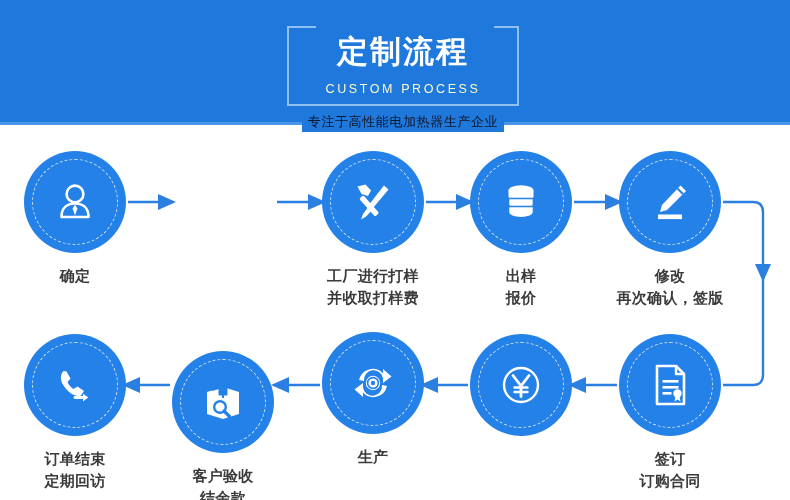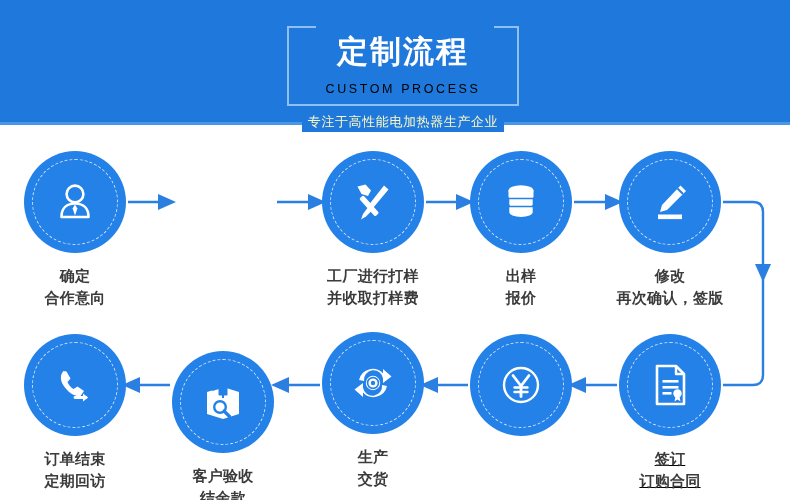--- a/index.html
+++ b/index.html
@@ -57,21 +57,21 @@
     line-height: 36px;
     white-space: nowrap;
     z-index: 3;
   }
 
   .sub-title {
     position: absolute;
     left: 0; right: 0;
     top: 53px;
     text-align: center;
-    color: #000000;
+    color: #fef9c3;
     font-size: 12.5px;
     letter-spacing: 2.6px;
     line-height: 16px;
     white-space: nowrap;
     z-index: 3;
   }
 
   .tagline-wrap {
     position: absolute;
     left: 0; right: 0;
@@ -79,21 +79,21 @@
     height: 20px;
     z-index: 3;
     text-align: center;
   }
 
   .tagline {
     display: inline-block;
     position: relative;
     background: #1f78dc;
     padding: 0 6px;
-    color: #fef9c3;
+    color: #0f172a;
     font-size: 13px;
     line-height: 20px;
     letter-spacing: 0.6px;
     white-space: nowrap;
   }
 
   
   .flow {
     position: absolute;
     left: 0; top: 125px;
@@ -200,21 +200,20 @@
       <div class="glyph">
         <svg width="46" height="46" viewBox="0 0 46 46">
           <circle cx="23" cy="15" r="8.4" fill="none" stroke="#fff" stroke-width="2.6"></circle>
           <path d="M9.5 38 C9.5 28.5 15.5 24.5 23 24.5 C30.5 24.5 36.5 28.5 36.5 38 Z" fill="none" stroke="#fff" stroke-width="2.6" stroke-linejoin="round"></path>
           <path d="M23 25.5 L20.6 29.5 L23 36.5 L25.4 29.5 Z" fill="#fff"></path>
         </svg>
       </div>
     </div>
     <div class="label">
       <span>确定</span>
-      <span class="l2">合作意向</span>
     </div>
   </div>
 
 
   <div class="node" style="left:465px; top:26px;">
     <div class="bubble">
       <div class="ring"></div>
       <div class="glyph">
         <svg width="40" height="42" viewBox="0 0 40 42">
           <ellipse cx="20" cy="9.5" rx="12.5" ry="5.2" fill="#fff"></ellipse>
@@ -317,39 +316,38 @@
                    A9.5 9.5 0 0 0 33 24 Z" fill="#fff"></path>
 
           <circle cx="24" cy="22" r="7.2" fill="#fff"></circle>
           <circle cx="24" cy="22" r="5.4" fill="none" stroke="#2481e8" stroke-width="1.6"></circle>
           <circle cx="24" cy="22" r="2.2" fill="#2481e8"></circle>
         </svg>
       </div>
     </div>
     <div class="label">
       <span>生产</span>
-      <span class="l2">交货</span>
     </div>
   </div>
 
   <div class="node" style="left:465px; top:209px;">
     <div class="bubble">
       <div class="ring"></div>
       <div class="glyph">
         <svg width="46" height="46" viewBox="0 0 46 46">
           <circle cx="23" cy="23" r="17" fill="none" stroke="#fff" stroke-width="2.4"></circle>
           <path d="M15 13.5 L23 24 L31 13.5" fill="none" stroke="#fff" stroke-width="2.8" stroke-linecap="round" stroke-linejoin="round"></path>
           <path d="M23 24 V34.5" fill="none" stroke="#fff" stroke-width="2.8" stroke-linecap="round"></path>
           <path d="M16.5 25.5 H29.5 M16.5 30 H29.5" fill="none" stroke="#fff" stroke-width="2.4" stroke-linecap="round"></path>
         </svg>
       </div>
     </div>
   </div>
 
-  <div class="node" style="left:614px; top:209px;text-decoration:underline;">
+  <div class="node" style="left:614px; top:209px;">
     <div class="bubble">
       <div class="ring"></div>
       <div class="glyph">
         <svg width="42" height="46" viewBox="0 0 42 46">
           <path d="M8 4 H27 L35 12 V42 H8 Z" fill="none" stroke="#fff" stroke-width="2.6" stroke-linejoin="round"></path>
           <path d="M27 4 V12 H35" fill="none" stroke="#fff" stroke-width="2.4" stroke-linejoin="round"></path>
           <rect x="13.5" y="18" width="16" height="2.6" fill="#fff"></rect>
           <rect x="13.5" y="24" width="16" height="2.6" fill="#fff"></rect>
           <rect x="13.5" y="30" width="9" height="2.6" fill="#fff"></rect>
           <circle cx="28.5" cy="31.5" r="4.2" fill="#fff"></circle>

